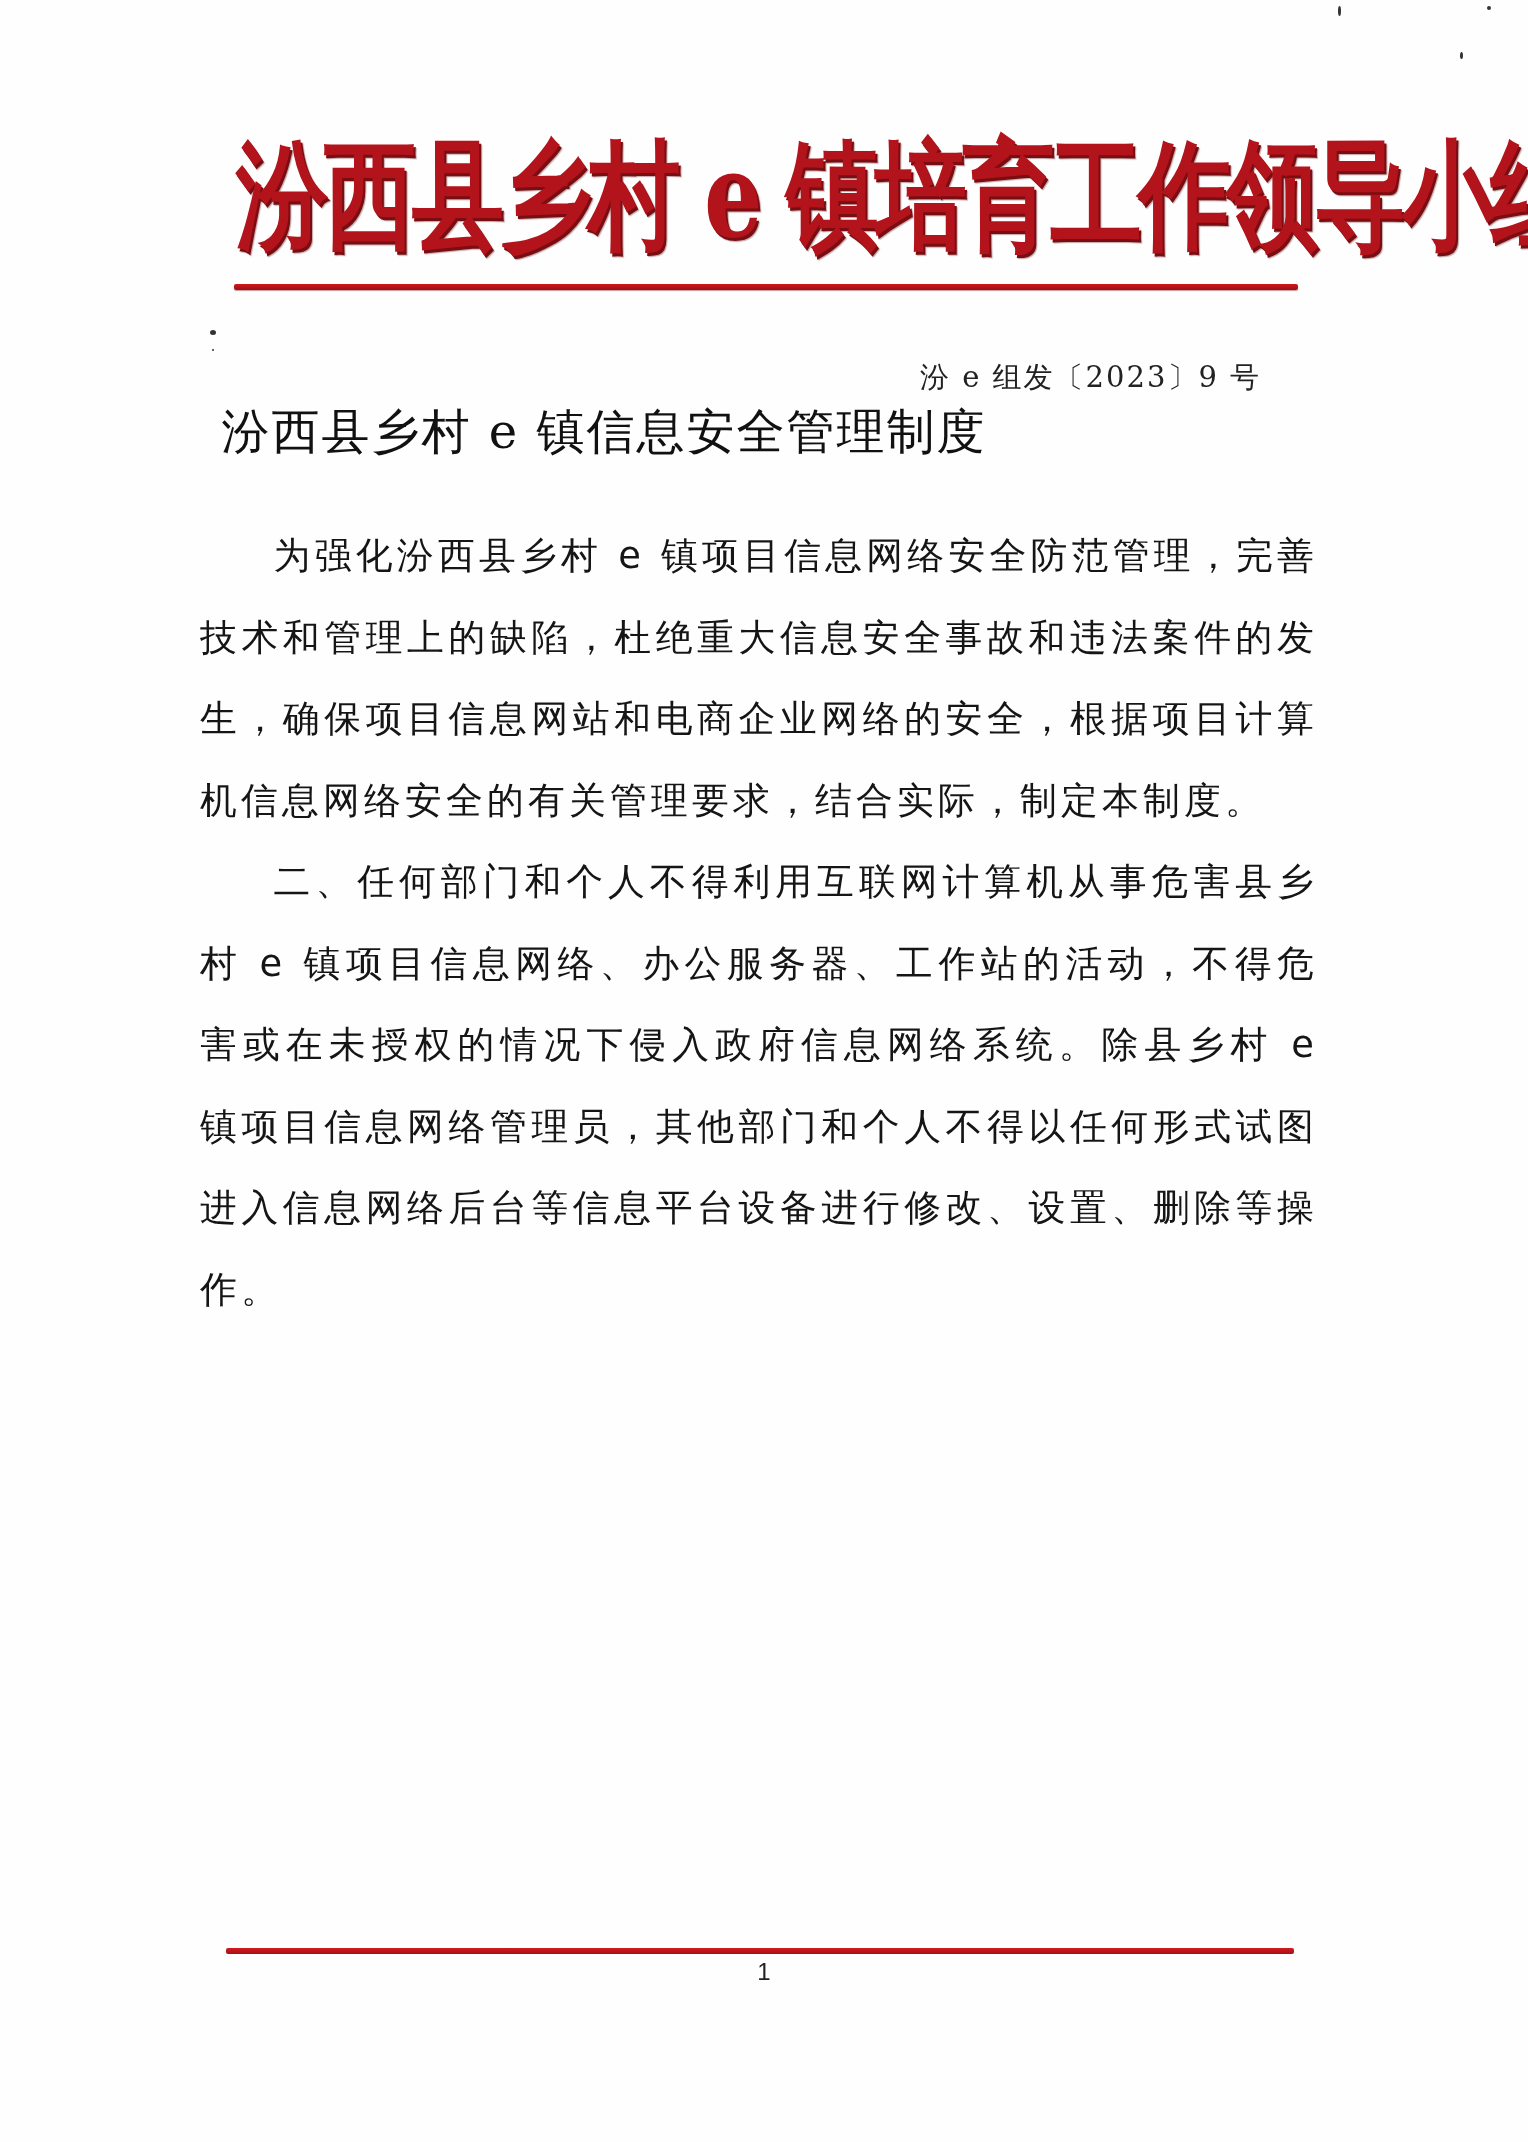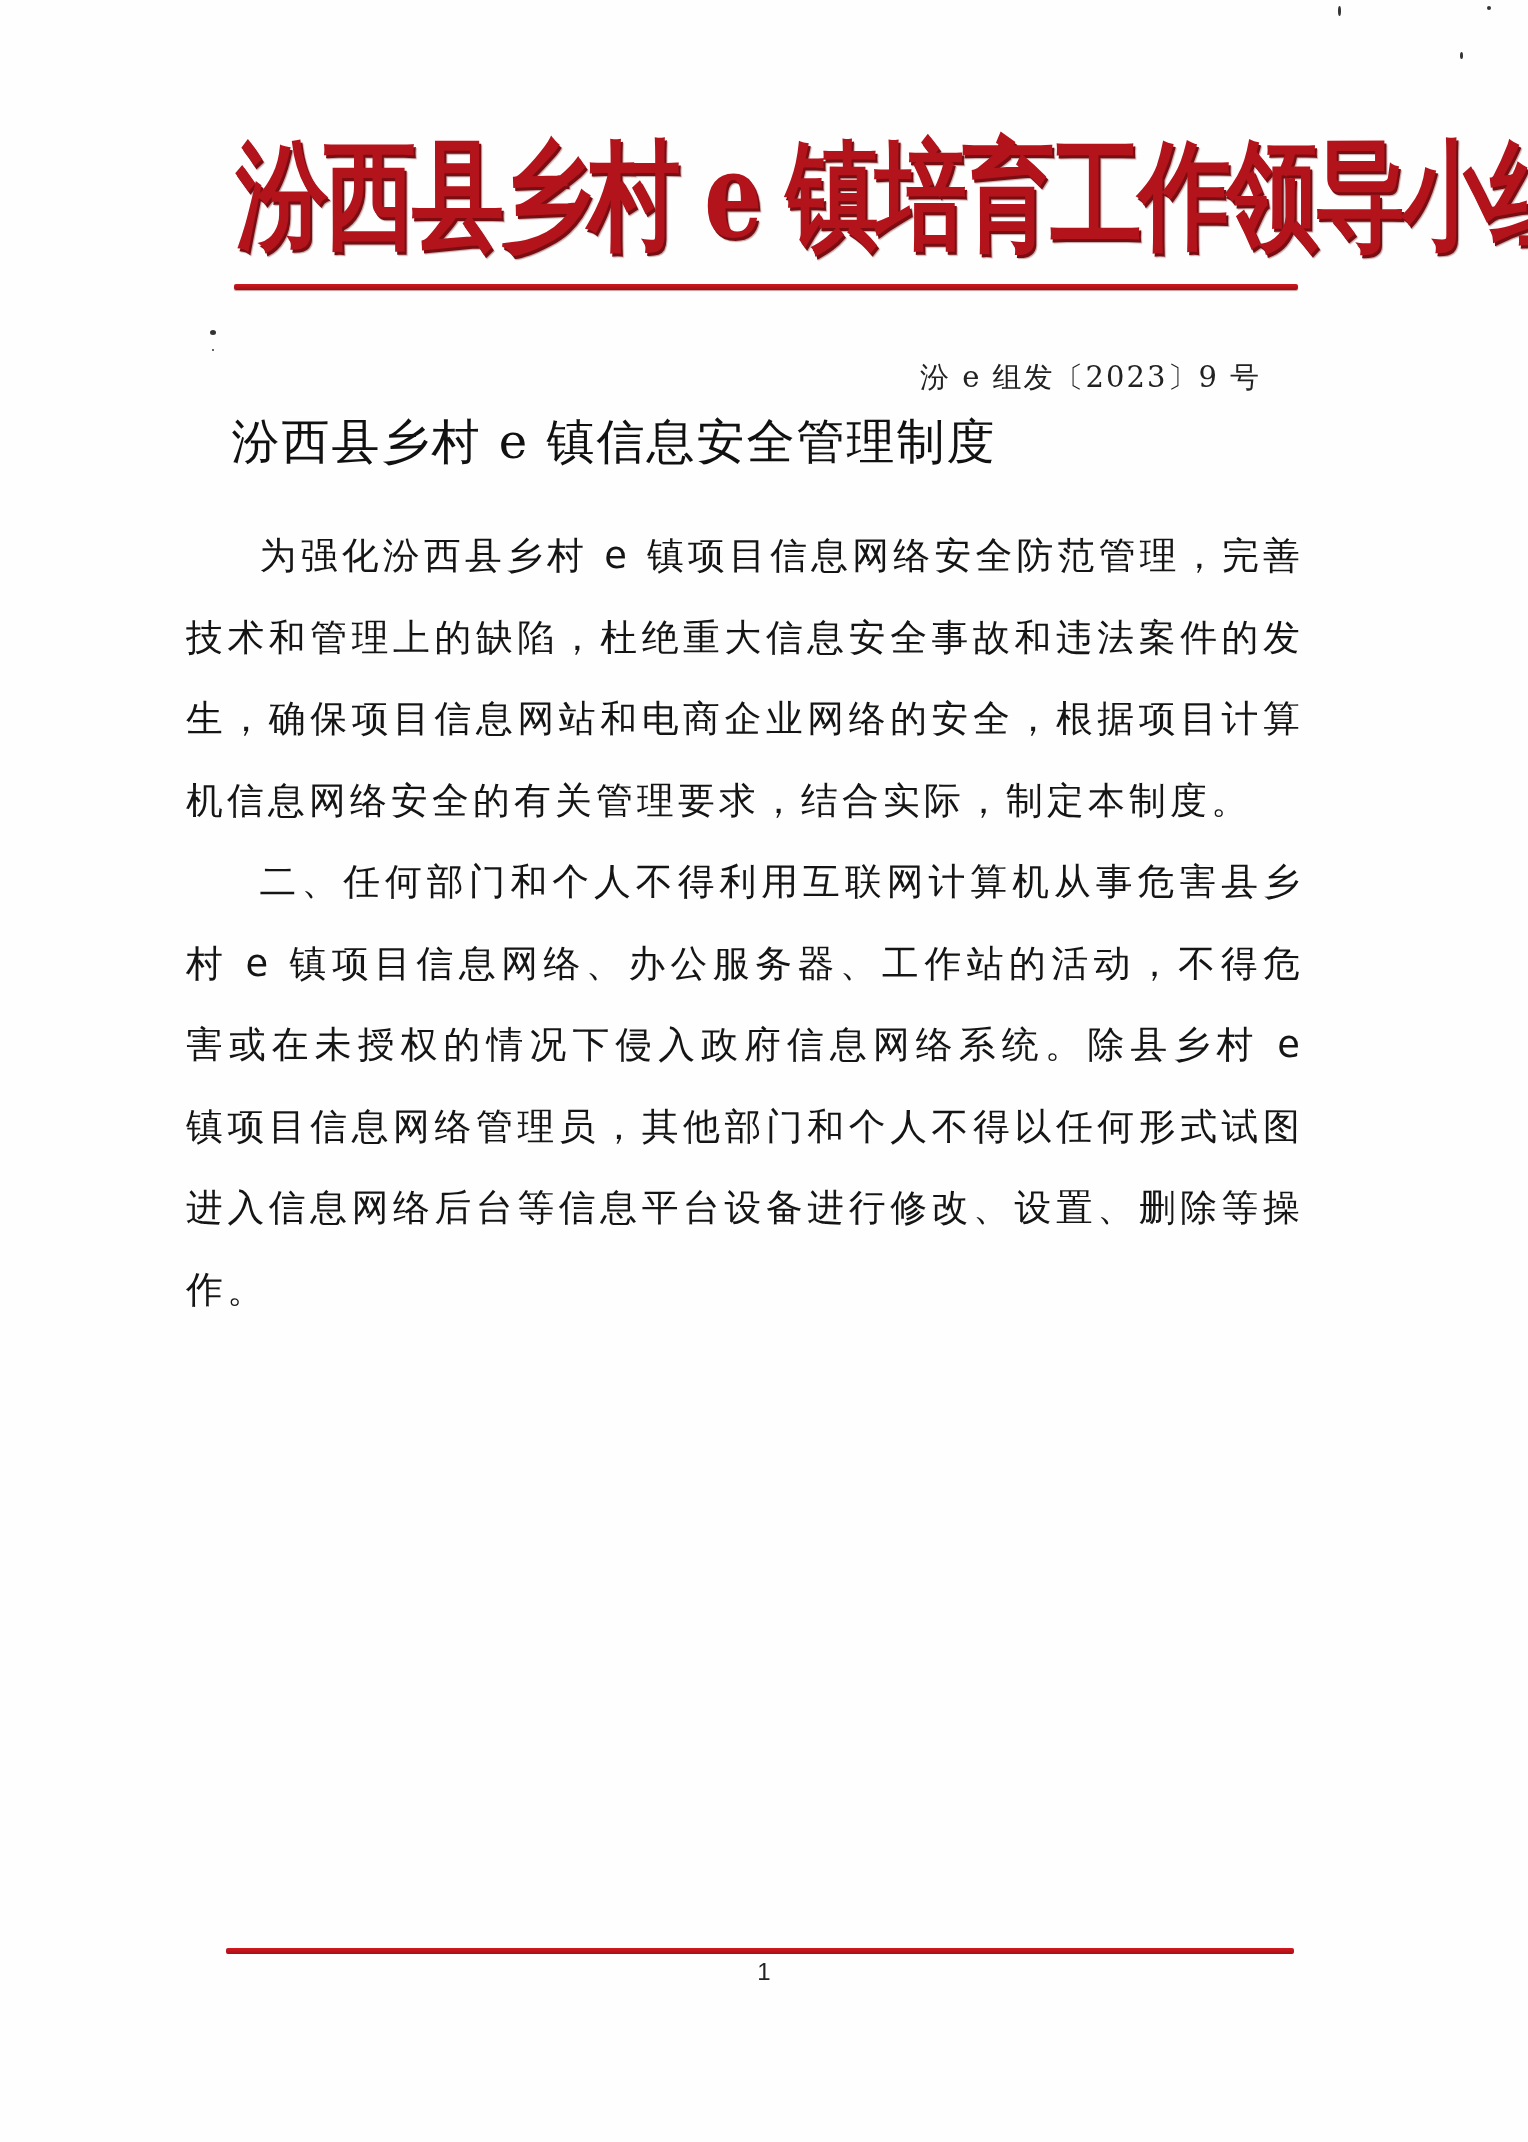--- a/index.html
+++ b/index.html
@@ -70,25 +70,25 @@
     .doc-title {
       position: absolute;
       left: 0;
       width: 1208px;
       top: 400px;
       text-align: center;
       font-size: 48px;
       color: #111;
       letter-spacing: 2px;
       font-weight: normal;
-      margin: 10px;
+      margin: 0;
     }
     .body-text {
       position: absolute;
-      left: 186px;
+      left: 200px;
       top: 515px;
       width: 1118px;
       font-family: "DejaVu Sans", "Liberation Sans", sans-serif;
       font-size: 36.8px;
       line-height: 81.5px;
       color: #151515;
       letter-spacing: 4.2px;
       text-align: justify;
     }
     .body-text p {

